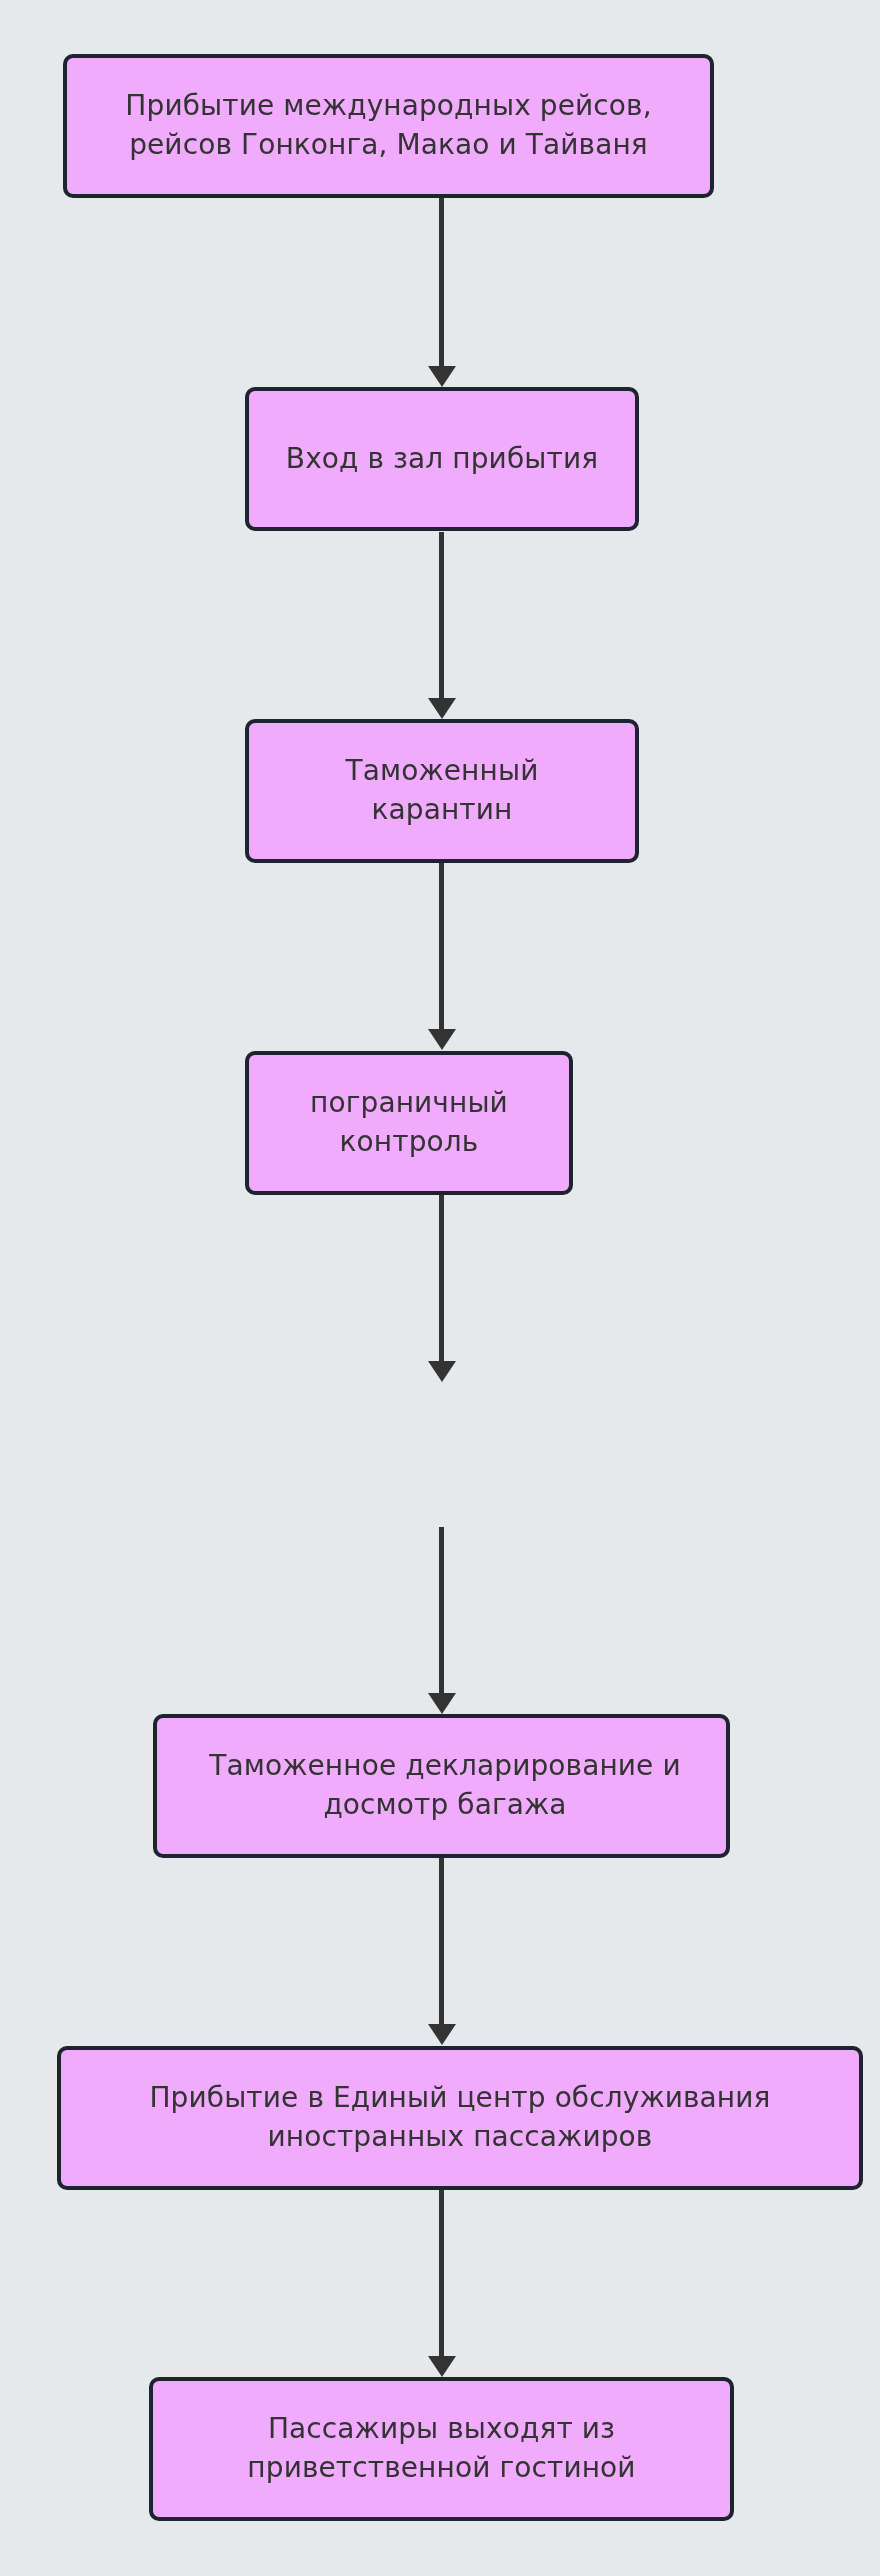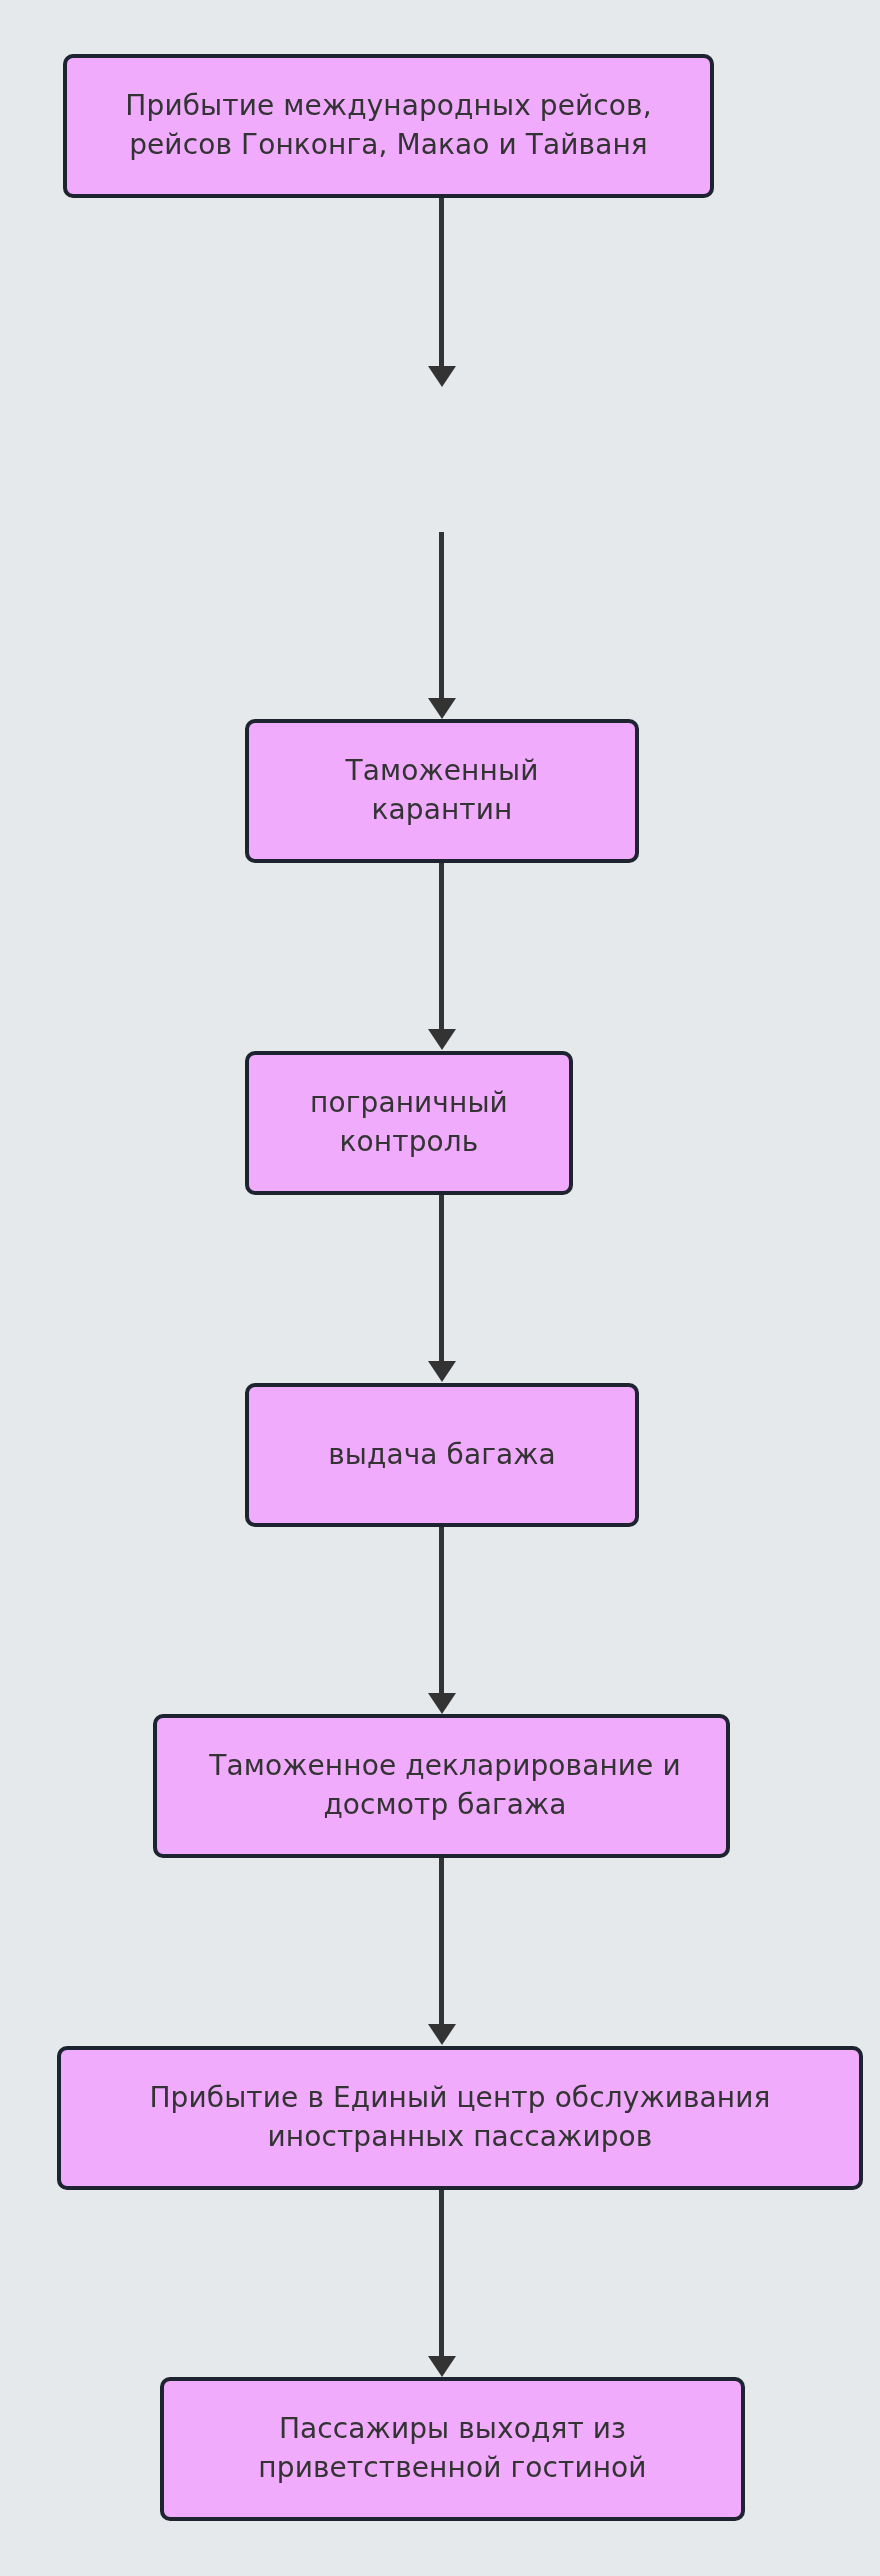--- a/index.html
+++ b/index.html
@@ -89,25 +89,25 @@
     <div class="connector" style="top: 1858px; height: 188px;">
       <div class="stem" style="height: 168px;"></div>
       <div class="head" style="top: 166px;"></div>
     </div>
     <div class="connector" style="top: 2190px; height: 187px;">
       <div class="stem" style="height: 167px;"></div>
       <div class="head" style="top: 166px;"></div>
     </div>
     <div class="node" style="left: 63px; top: 54px; width: 651px; height: 144px;">Прибытие международных рейсов,
 рейсов Гонконга, Макао и Тайваня</div>
+    <div class="node" style="left: 245px; top: 387px; width: 394px; height: 144px;">Вход в зал прибытия</div>
     <div class="node" style="left: 245px; top: 719px; width: 394px; height: 144px;">Таможенный
 карантин</div>
     <div class="node" style="left: 245px; top: 1051px; width: 328px; height: 144px;">пограничный
 контроль</div>
-    <div class="node" style="left: 245px; top: 1383px; width: 394px; height: 144px;">выдача багажа</div>
     <div class="node" style="left: 153px; top: 1714px; width: 577px; height: 144px; padding-left: 22px;">Таможенное декларирование и
 досмотр багажа</div>
     <div class="node" style="left: 57px; top: 2046px; width: 806px; height: 144px;">Прибытие в Единый центр обслуживания
 иностранных пассажиров</div>
-    <div class="node" style="left: 149px; top: 2377px; width: 585px; height: 144px; margin-left: 11px;">Пассажиры выходят из
+    <div class="node" style="left: 149px; top: 2377px; width: 585px; height: 144px;">Пассажиры выходят из
 приветственной гостиной</div>
   </div>
 
 
 </body></html>

